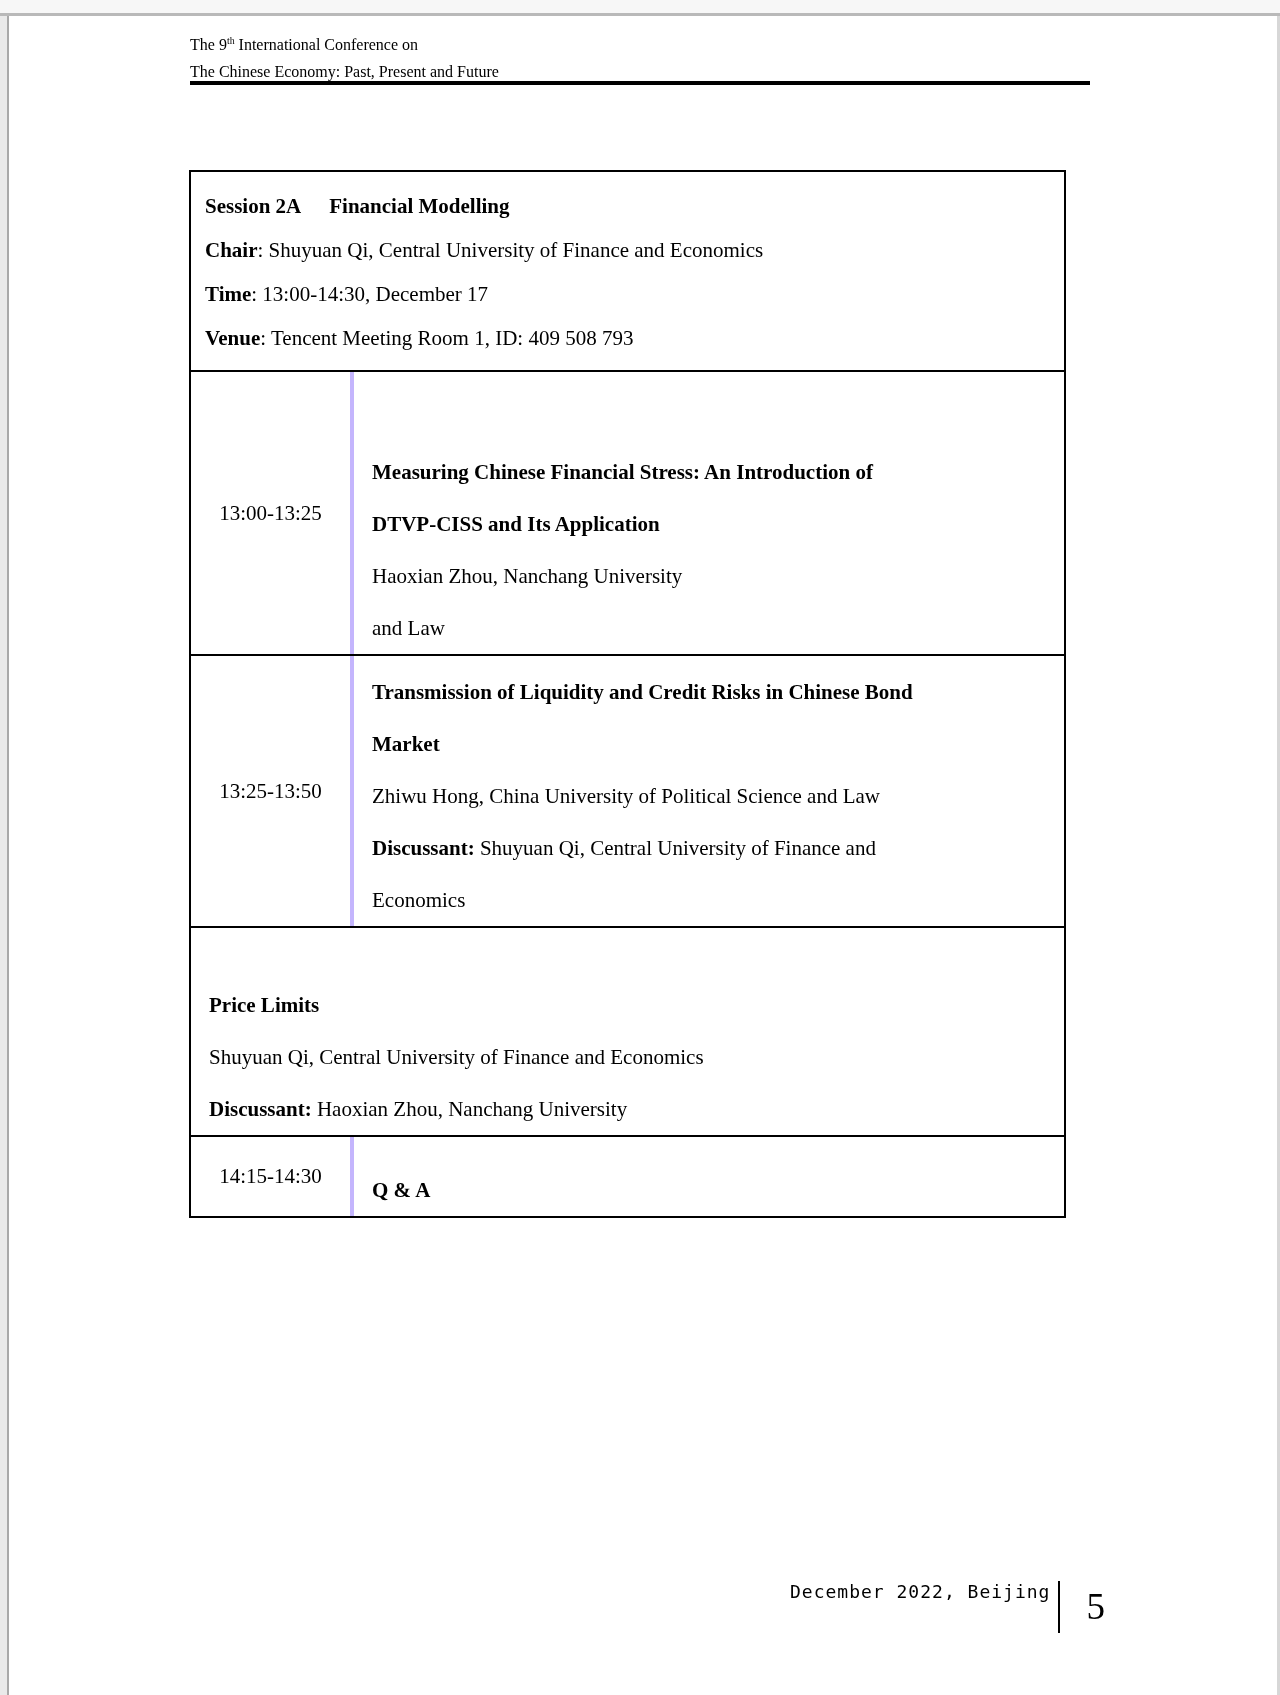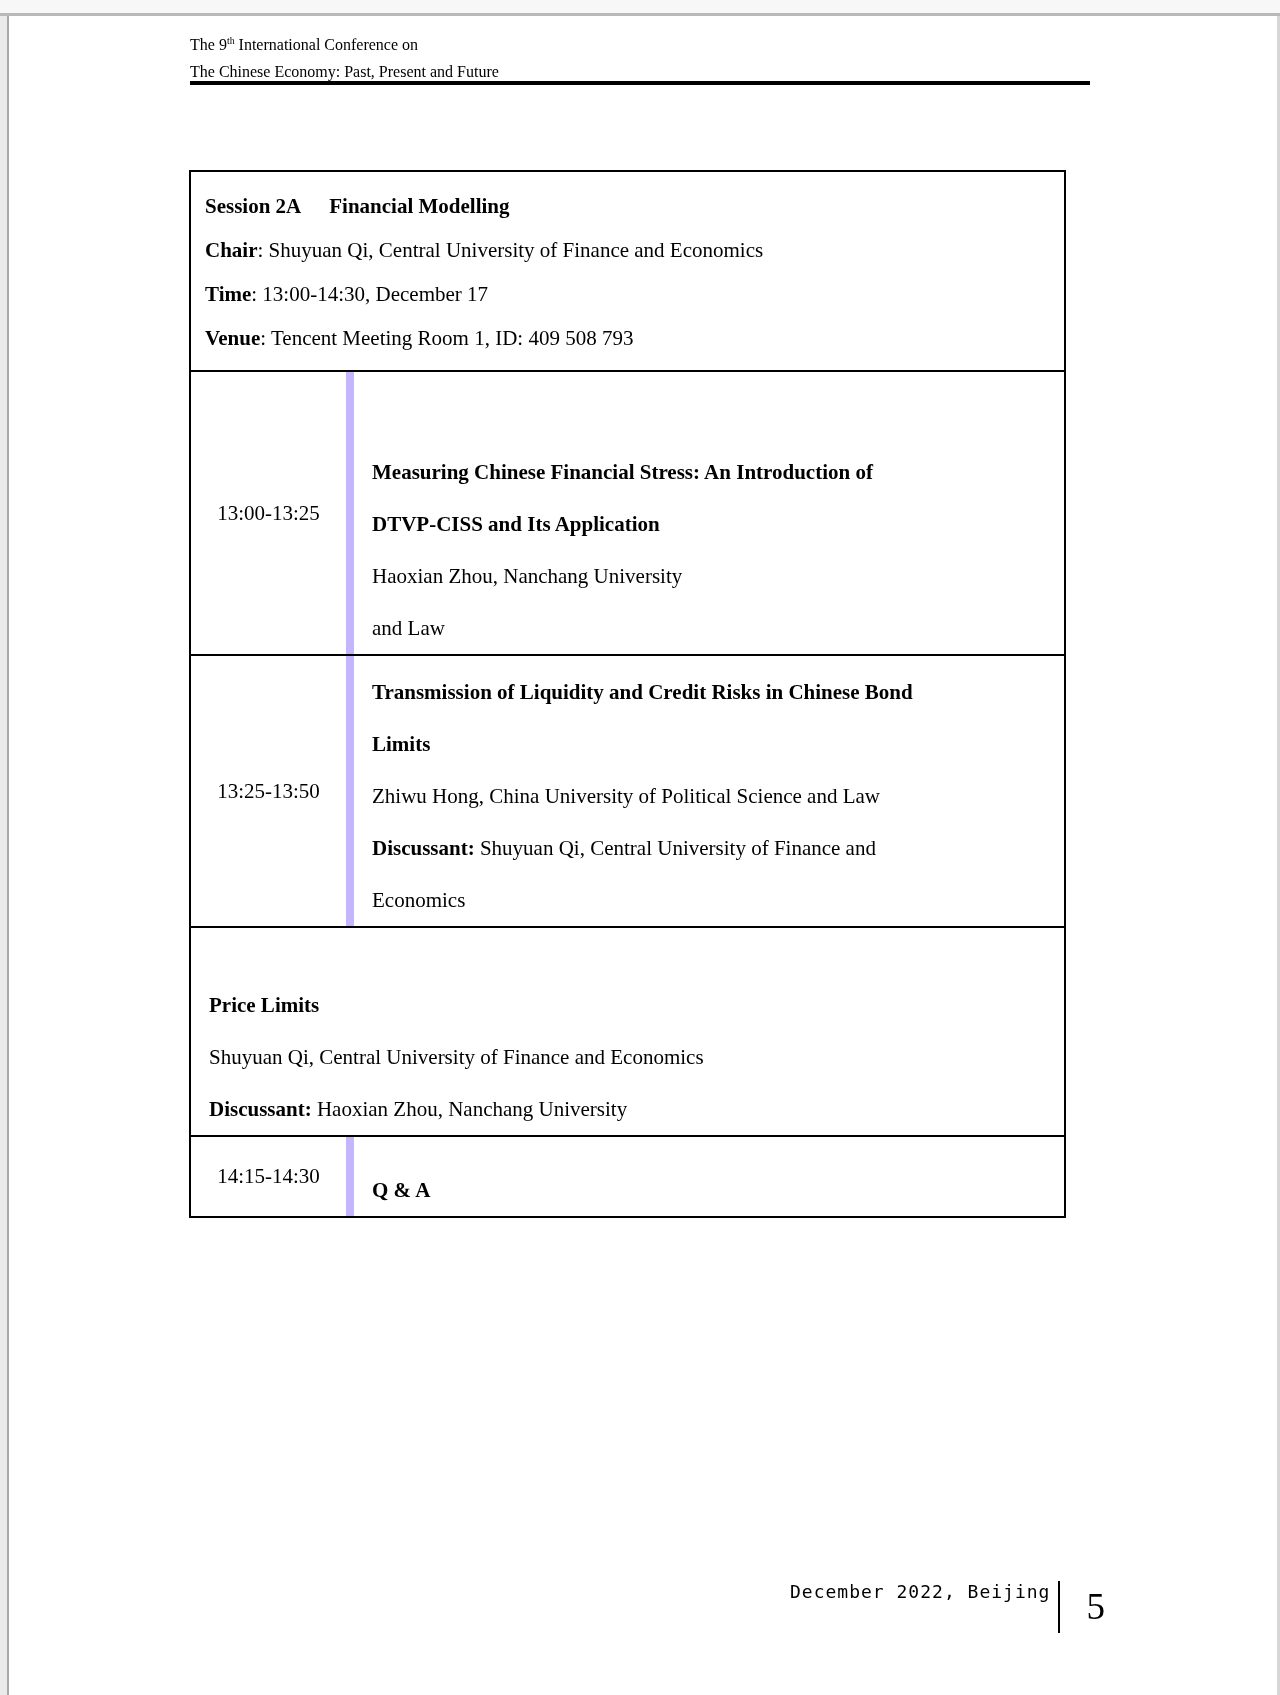--- a/index.html
+++ b/index.html
@@ -25,21 +25,21 @@
   .session-head{padding:12px 6px 10px 14px;}
   .session-head .hline{line-height:44px;white-space:nowrap;}
   .bold{font-weight:bold;}
   .session-name{margin-left:28px;}
   .row{display:flex;border-top:2px solid #000;box-sizing:border-box;}
   .r1{min-height:284px;}
   .r2{min-height:272px;}
   .r3{min-height:209px;}
   .r4{min-height:81px;}
   .time-cell{
-    width:163px;flex:0 0 163px;border-right:8px solid #c4b5fd;box-sizing:border-box;
+    width:163px;flex:0 0 163px;border-right:4px solid #c4b5fd;box-sizing:border-box;
     display:flex;align-items:center;justify-content:center;
   }
   .content-cell{
     flex:1;display:flex;flex-direction:column;justify-content:flex-end;
     padding:0 24px 0 18px;
   }
   .line{line-height:52px;white-space:nowrap;}
   
   .page-footer{position:absolute;left:790px;top:1581px;height:52px;display:flex;}
   .footer-date{font-family:"DejaVu Sans Mono",monospace;font-size:18px;letter-spacing:1px;white-space:nowrap;}
@@ -81,21 +81,21 @@
       <div class="line">and Law</div>
     </div>
   </div>
 
   <div class="row r2">
     <div class="time-cell">
         <span>13:25-13:50</span>
       </div>
     <div class="content-cell">
       <div class="line bold">Transmission of Liquidity and Credit Risks in Chinese Bond</div>
-      <div class="line bold">Limits</div>
+      <div class="line bold">Market</div>
       <div class="line">Zhiwu Hong, China University of Political Science and Law</div>
       <div class="line"><span class="bold">Discussant:</span><span> Shuyuan Qi, Central University of Finance and</span></div>
       <div class="line">Economics</div>
     </div>
   </div>
 
   <div class="row r3">
     <div class="content-cell">
       <div class="line bold">Price Limits</div>
       <div class="line">Shuyuan Qi, Central University of Finance and Economics</div>

